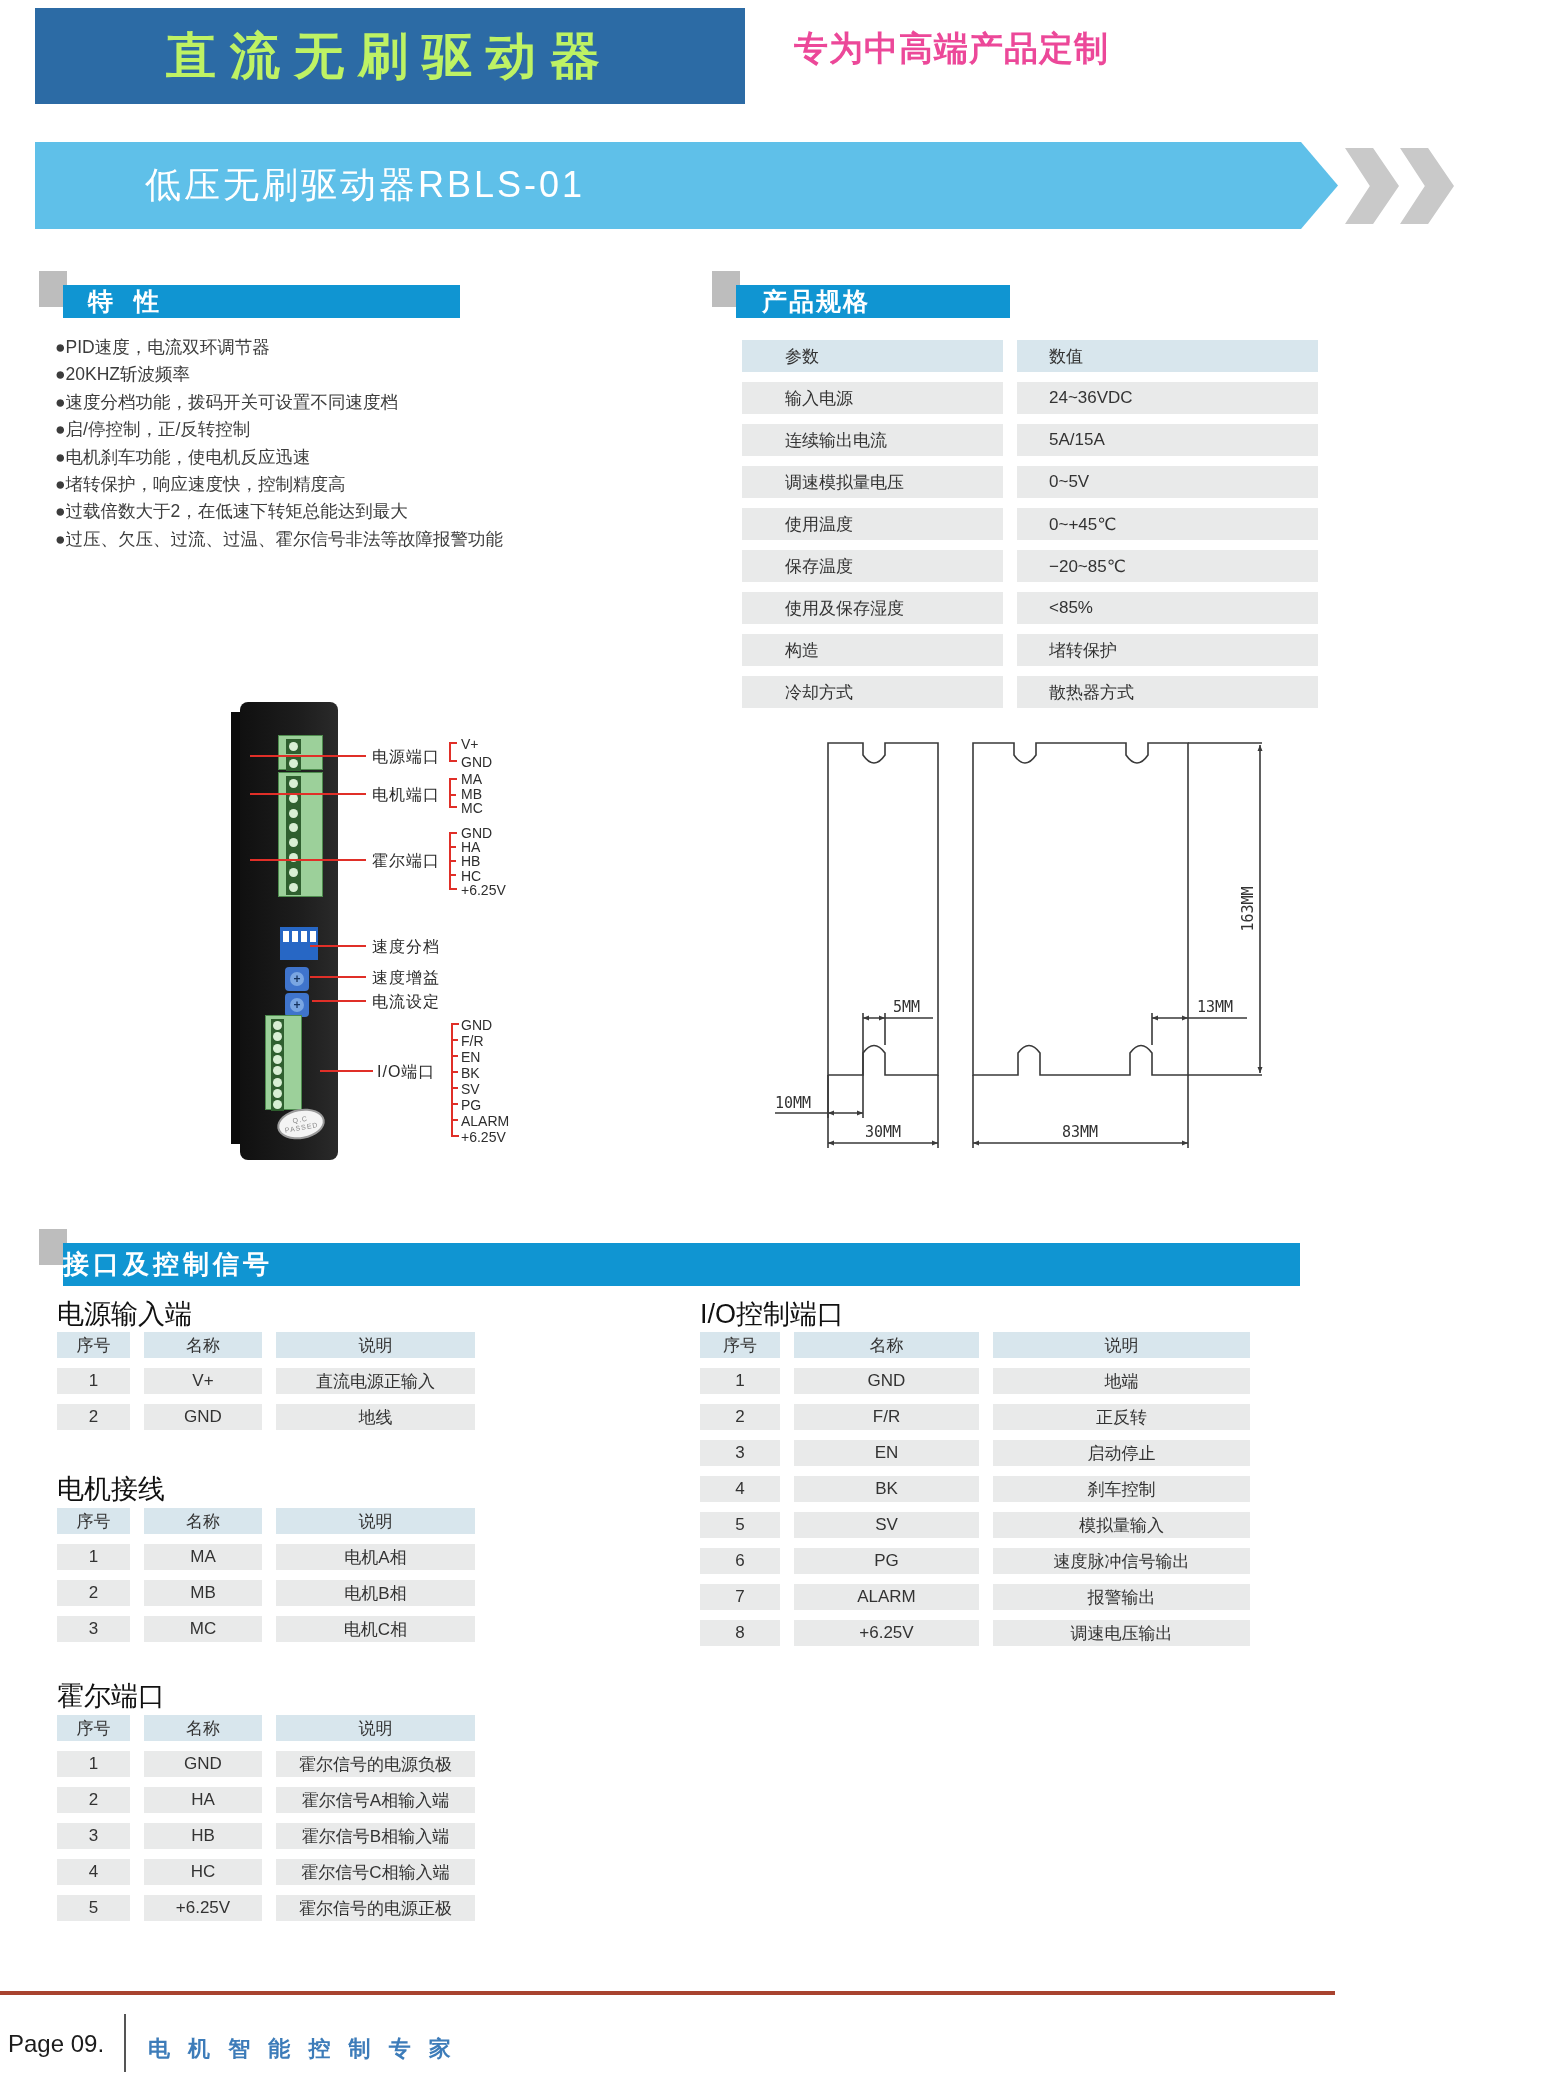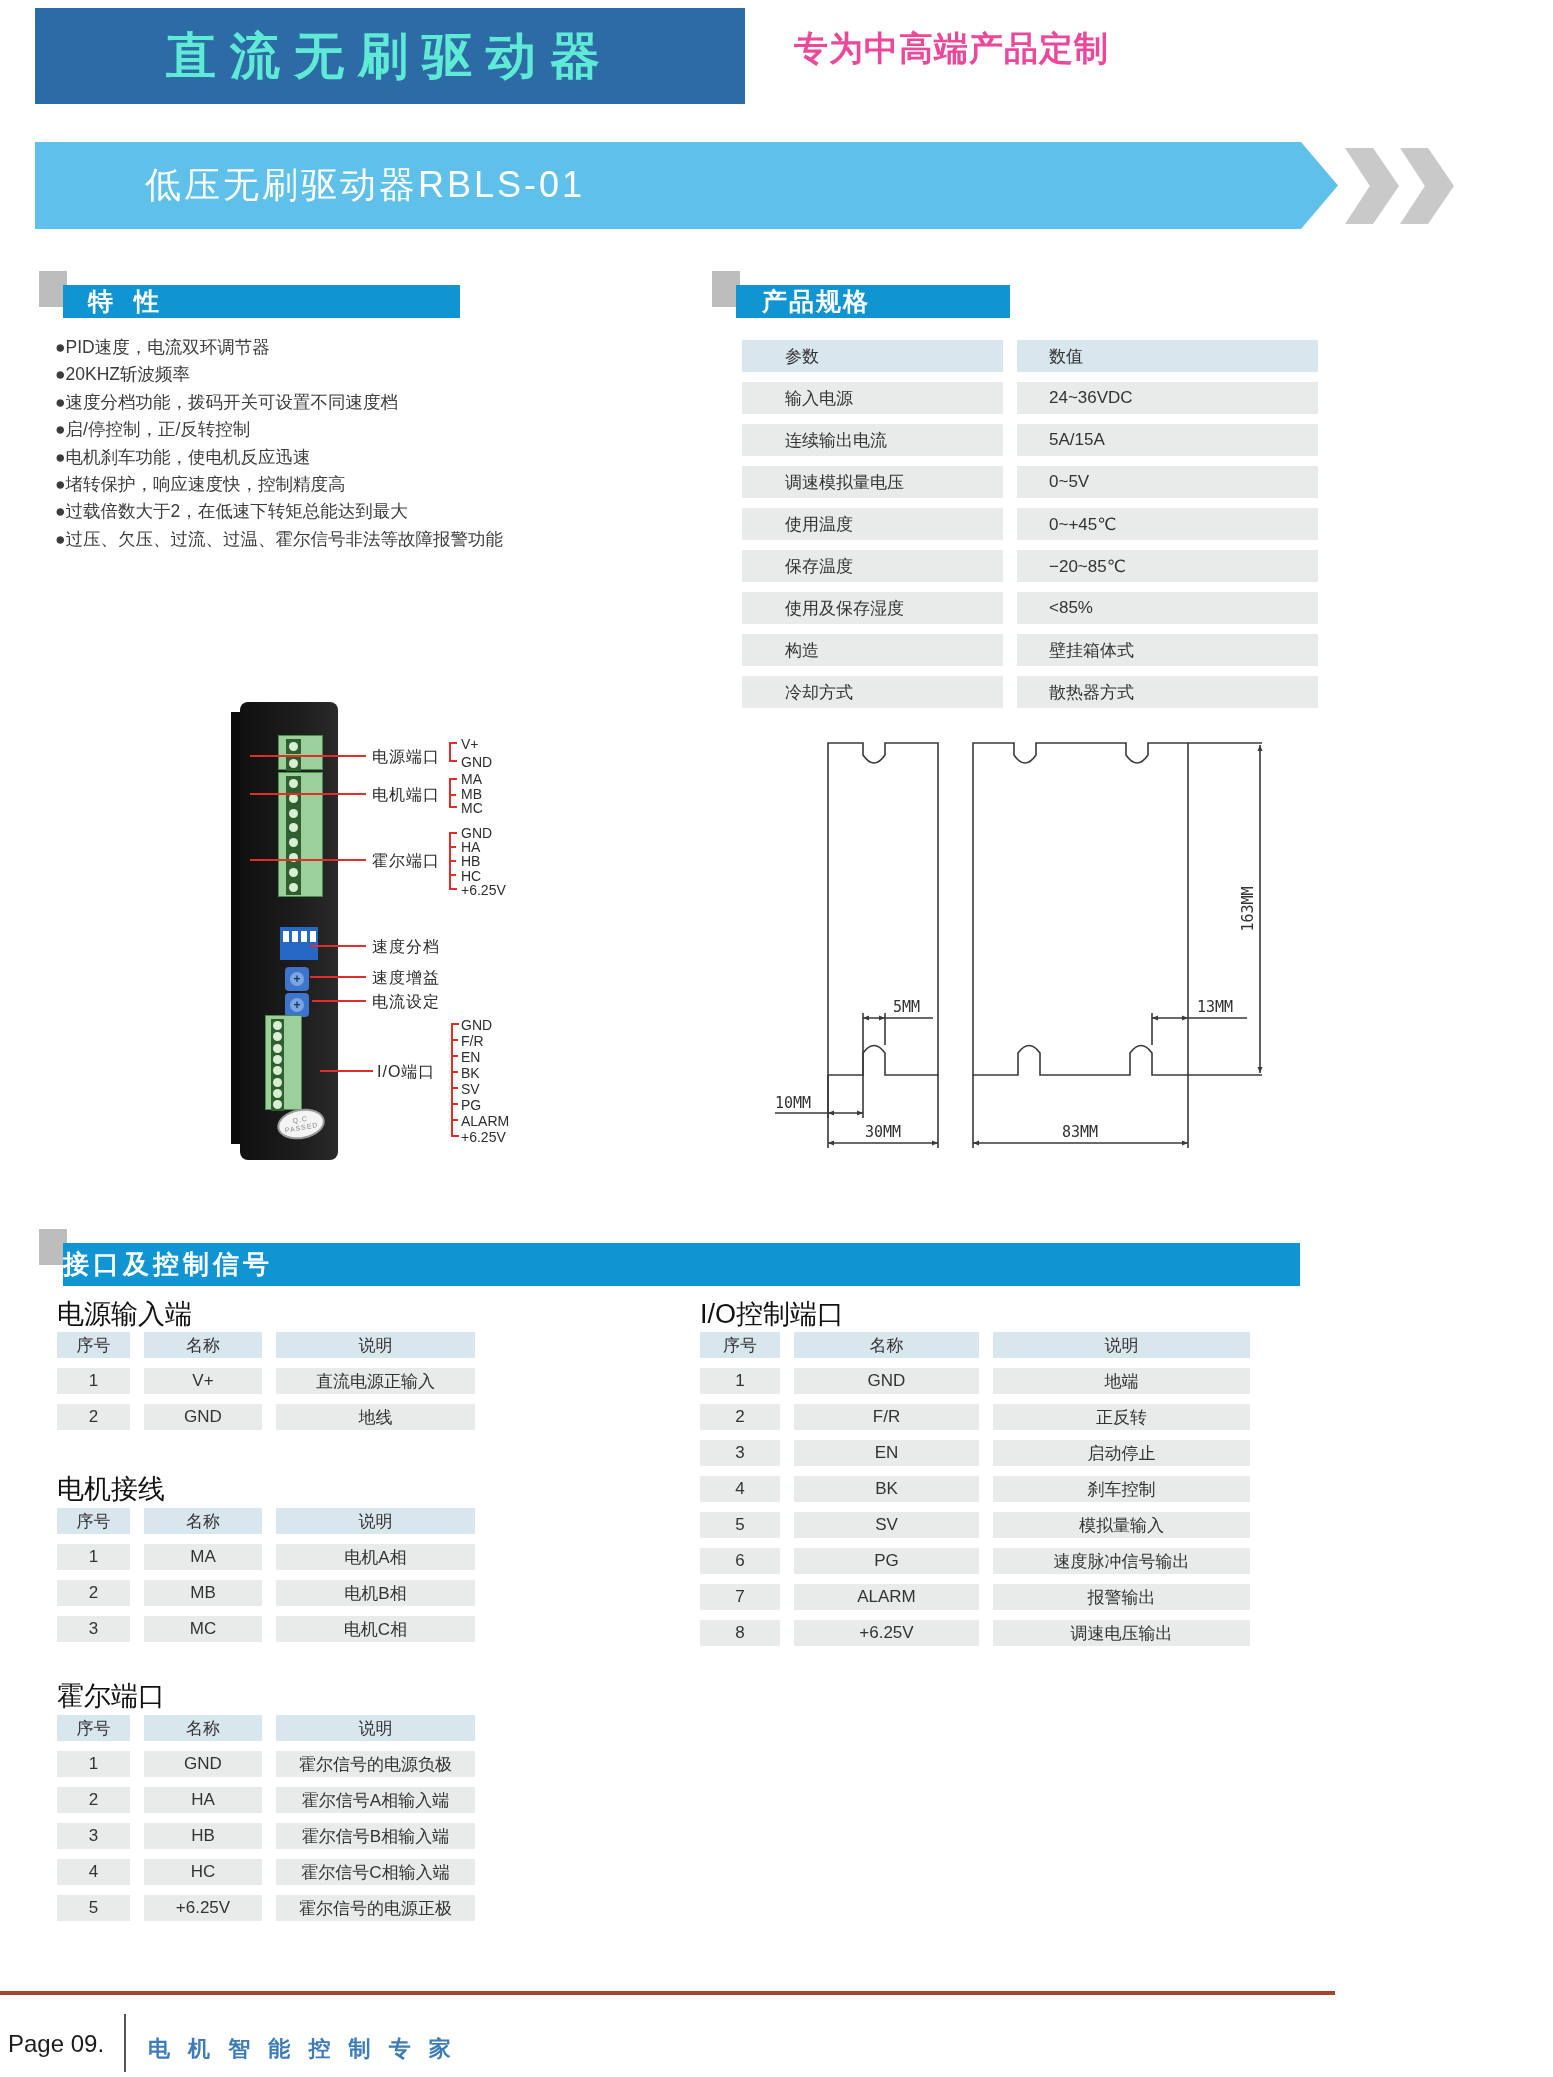--- a/index.html
+++ b/index.html
@@ -5,21 +5,21 @@
   html,body{margin:0;padding:0;}
   body{
     width:1553px;height:2077px;position:relative;background:#ffffff;
     font-family:"Liberation Sans","DejaVu Sans",sans-serif;overflow:hidden;
   }
   .abs{position:absolute;}
 
   
   .navy-box{left:35px;top:8px;width:710px;height:96px;background:#2c6ba5;
     display:flex;align-items:center;justify-content:center;}
-  .navy-box .ttl{color:#5eead4;font-size:50px;font-weight:bold;letter-spacing:14px;}
+  .navy-box .ttl{color:#bef264;font-size:50px;font-weight:bold;letter-spacing:14px;}
   .slogan{left:794px;top:26px;font-size:34px;font-weight:900;color:#ec4899;letter-spacing:1px;}
 
   
   .banner{left:35px;top:142px;width:1303px;height:87px;background:#5fc0e9;
     clip-path:polygon(0 0,1266px 0,1303px 50%,1266px 100%,0 100%);
     display:flex;align-items:center;}
   .banner .btxt{margin-left:110px;color:#fff;font-size:36px;letter-spacing:3px;}
   .chevron{top:148px;width:54px;height:76px;background:#c9c9c9;
     clip-path:polygon(0 0,52% 0,100% 50%,52% 100%,0 100%,46% 50%);}
   .chev1{left:1345px;} .chev2{left:1400px;}
@@ -151,21 +151,21 @@
       <div class="trow">
         <div class="tcell c0">保存温度</div>
         <div class="tcell c1">−20~85℃</div>
       </div>
       <div class="trow">
         <div class="tcell c0">使用及保存湿度</div>
         <div class="tcell c1">&lt;85%</div>
       </div>
       <div class="trow">
         <div class="tcell c0">构造</div>
-        <div class="tcell c1">壁挂箱体式</div>
+        <div class="tcell c1">堵转保护</div>
       </div>
       <div class="trow">
         <div class="tcell c0">冷却方式</div>
         <div class="tcell c1">散热器方式</div>
       </div>
     </div>
 
   <div class="abs fig">
     <div class="plate"></div>
     <div class="dev-body"></div>

